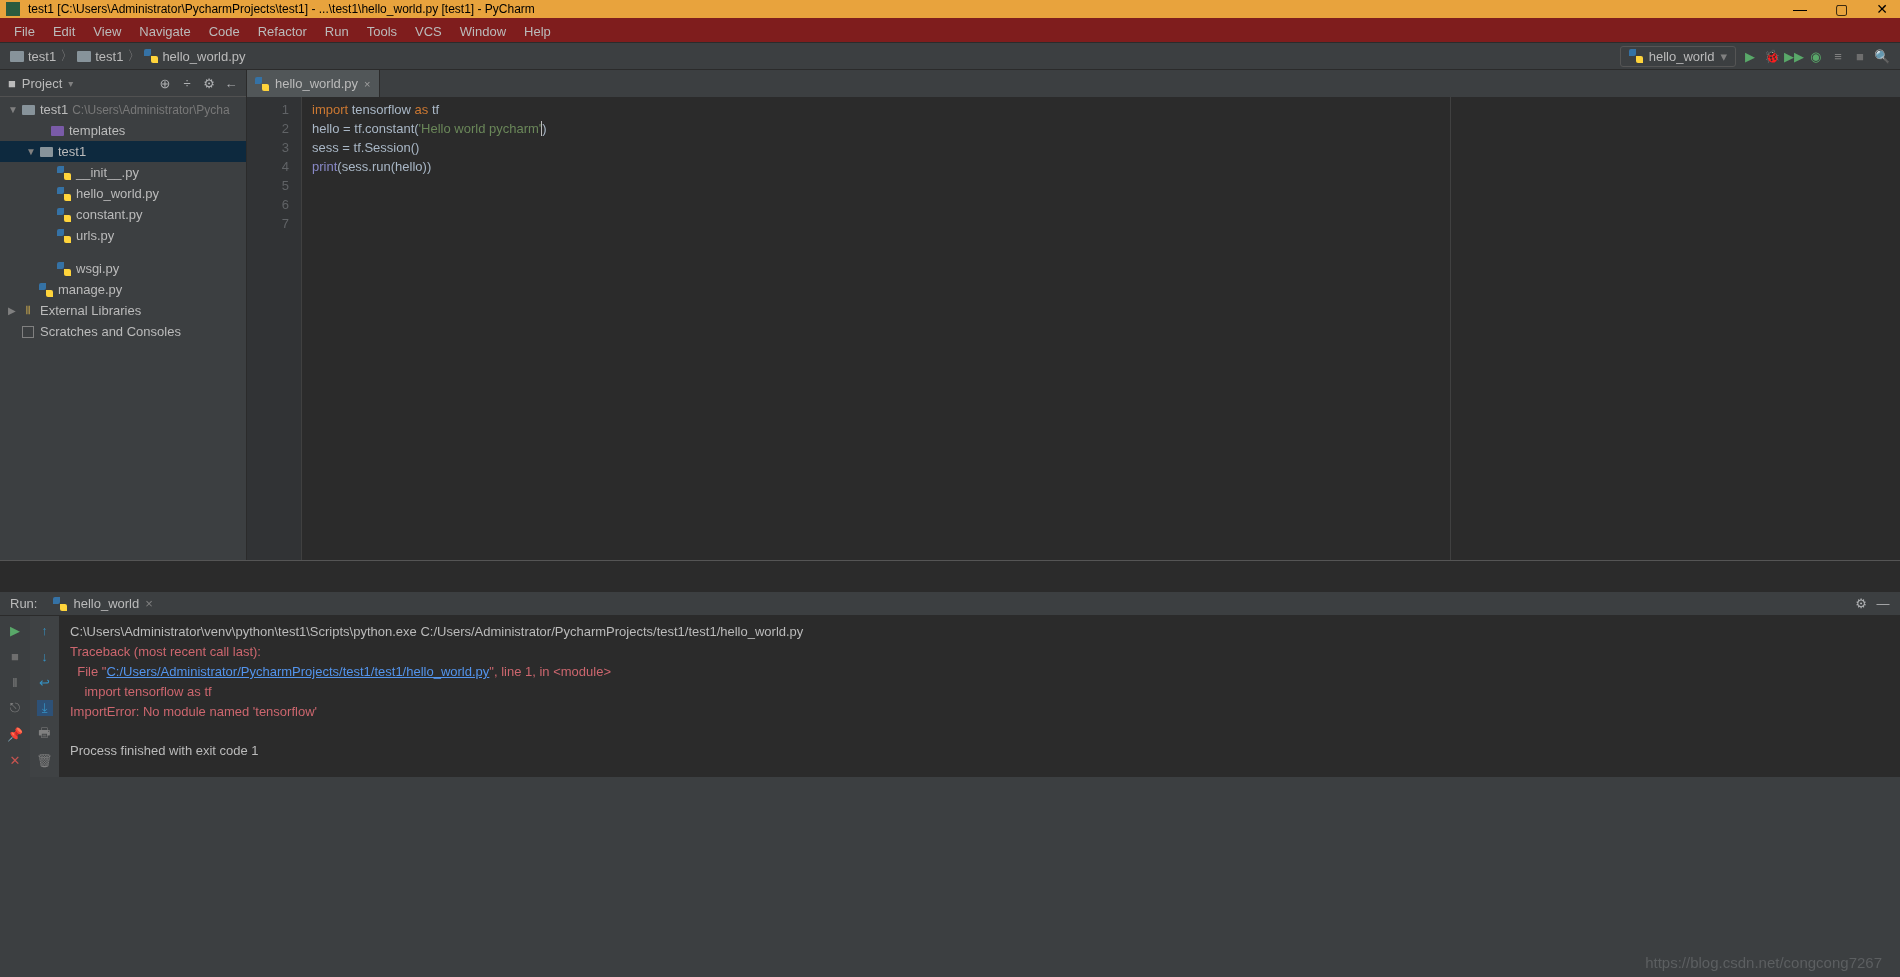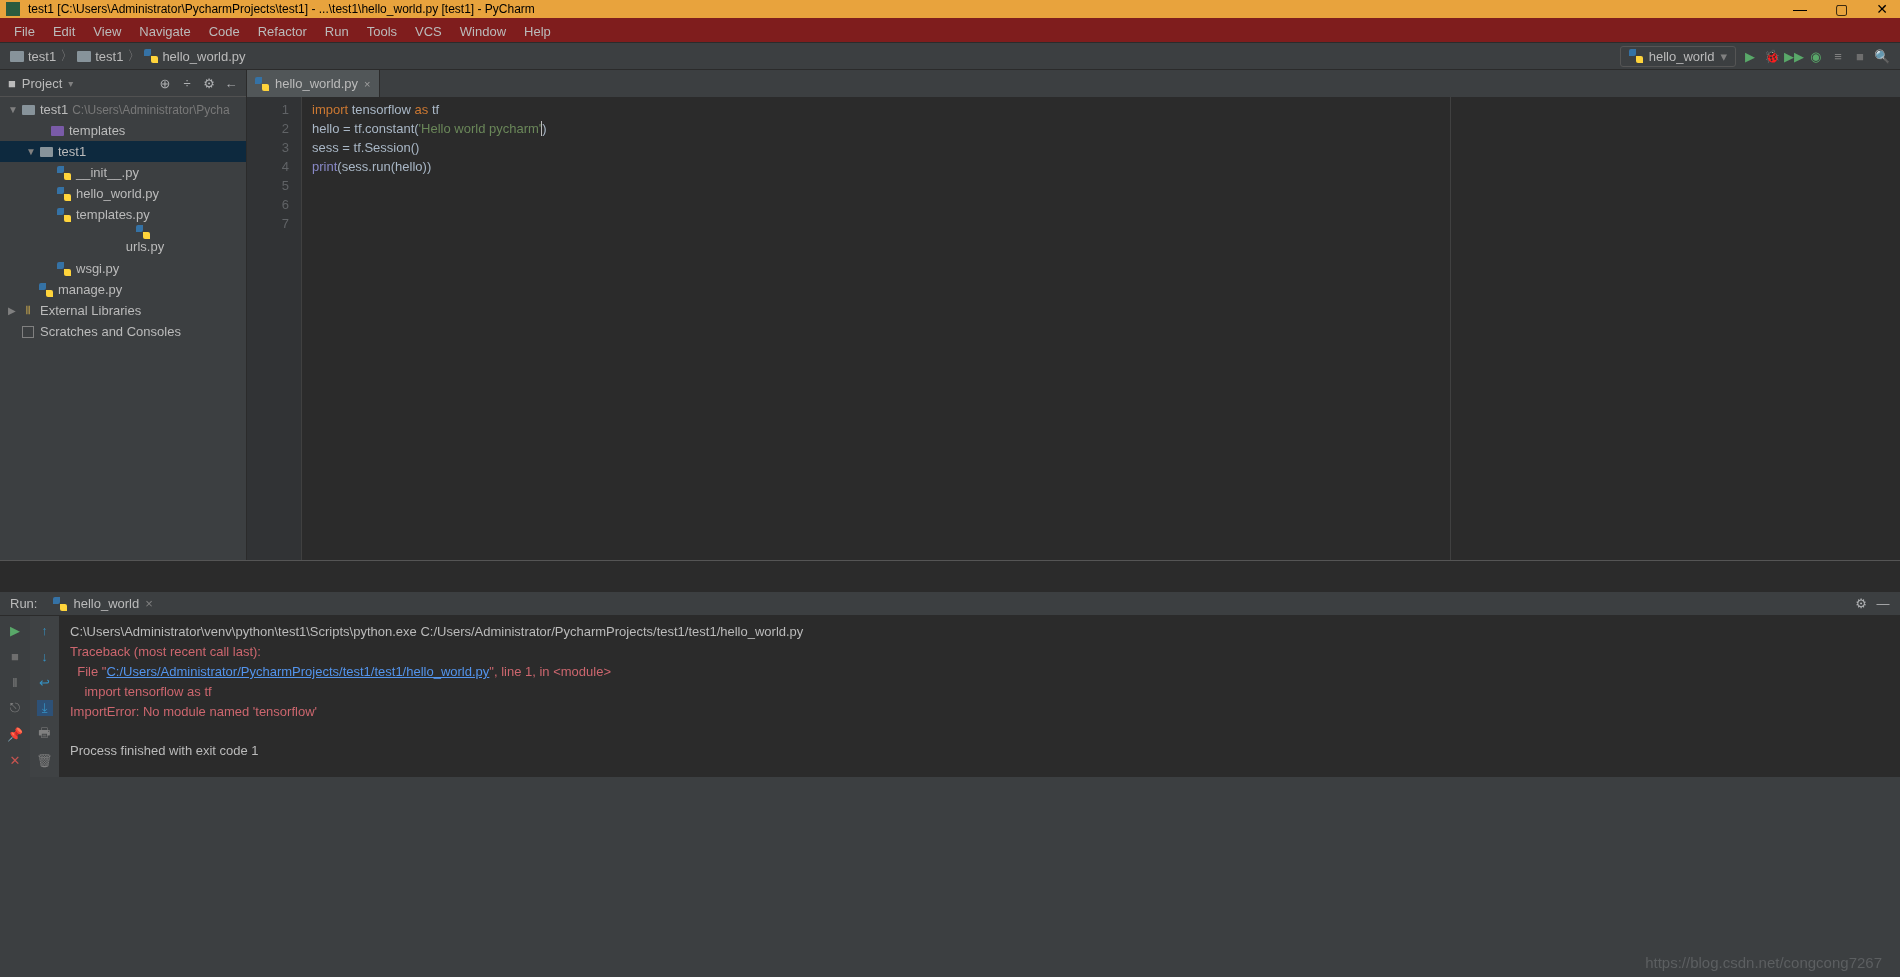--- a/index.html
+++ b/index.html
@@ -197,23 +197,23 @@
           <span class="tree-icon">
             <span class="py-icon"></span>
           </span>
           <span class="tree-label">hello_world.py</span>
         </div>
         <div class="tree-item" style="padding-left: 44px;">
           <span class="tree-arrow"></span>
           <span class="tree-icon">
             <span class="py-icon"></span>
           </span>
-          <span class="tree-label">templates.py</span>
-        </div>
-        <div class="tree-item" style="padding-left: 44px; flex-direction: column;">
+          <span class="tree-label">constant.py</span>
+        </div>
+        <div class="tree-item" style="padding-left: 44px;">
           <span class="tree-arrow"></span>
           <span class="tree-icon">
             <span class="py-icon"></span>
           </span>
           <span class="tree-label">urls.py</span>
         </div>
         <div class="tree-item" style="padding-left: 44px; margin-top: 12px;">
           <span class="tree-arrow"></span>
           <span class="tree-icon">
             <span class="py-icon"></span>

